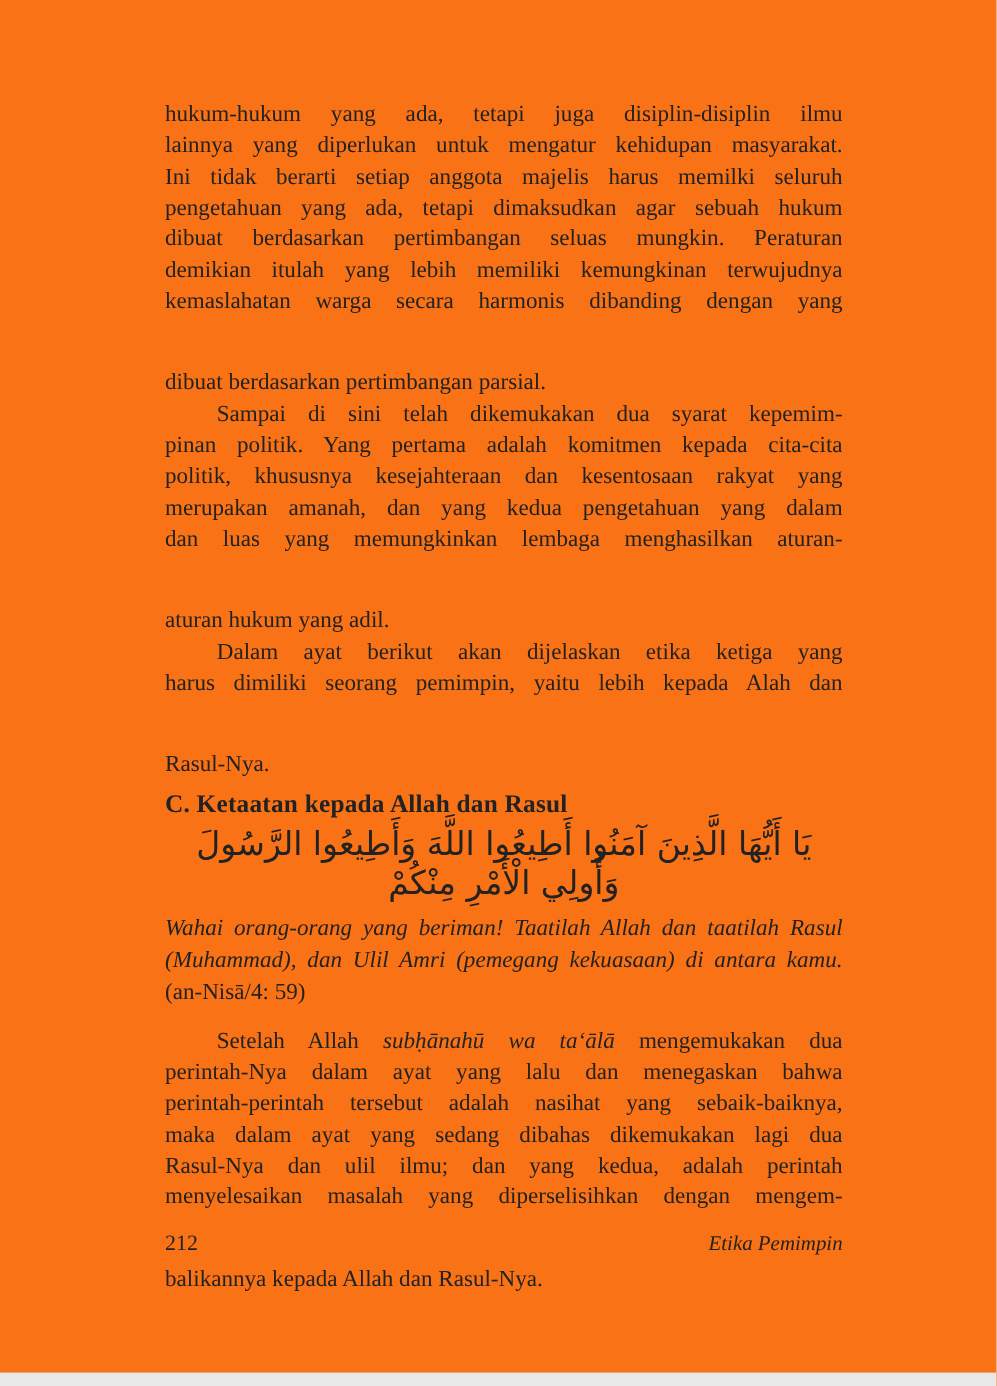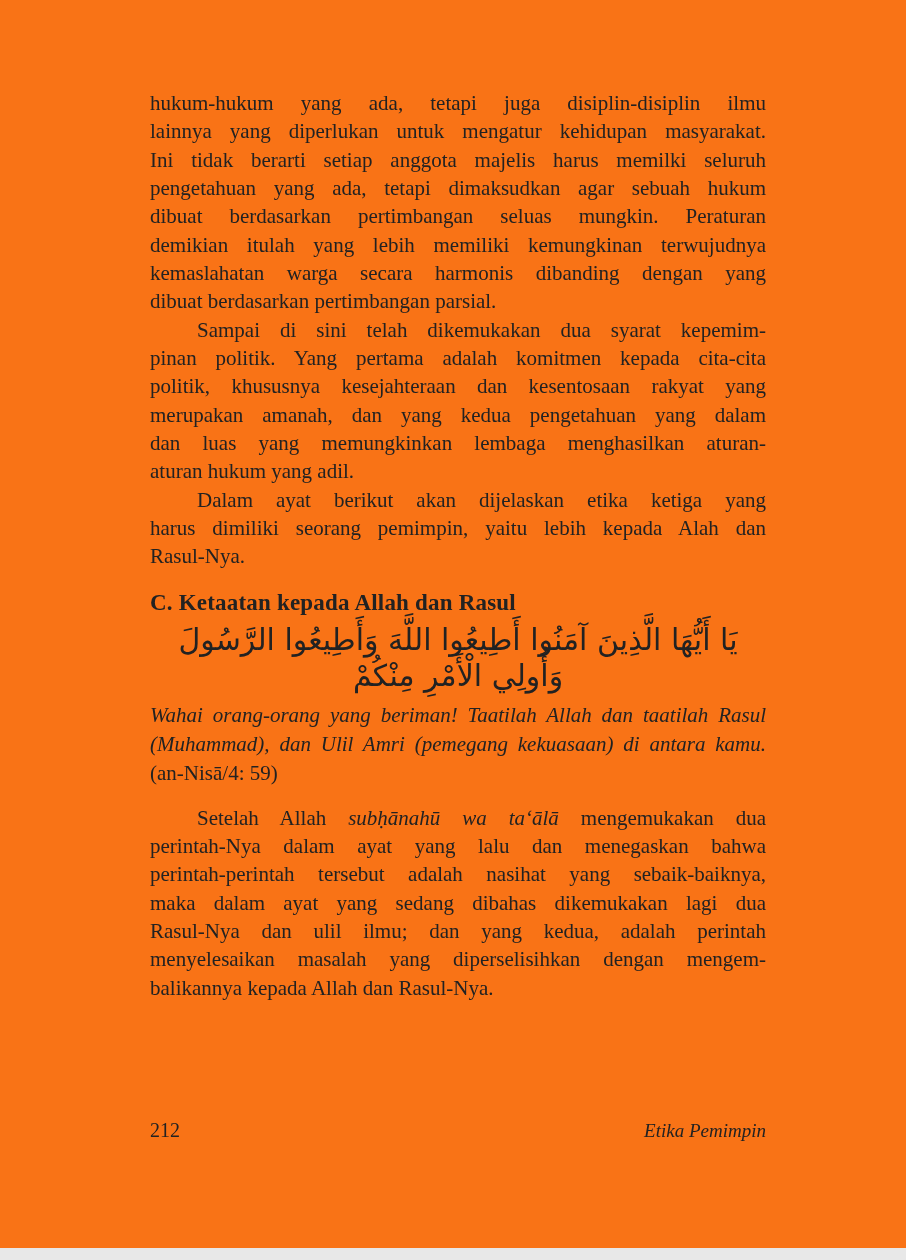--- a/index.html
+++ b/index.html
@@ -21,25 +21,26 @@
   .line {
     font-size: 21px;
     line-height: 28.33px;
     height: 28.33px;
     overflow: hidden;
     text-align: justify;
     text-align-last: justify;
   }
   .line.last {
     text-align-last: left;
+    margin-top: 46px;
   }
   .line.indent { text-indent: 47px; }
   .italic { font-style: italic; }
   .heading {
-    margin-top: 18px;
+    margin-top: 8px;
     font-size: 23px;
     font-weight: bold;
     line-height: 28px;
     letter-spacing: 0.2px;
   }
   .arabic {
     margin-top: 10px;
     height: 62px;
     display: flex;
     align-items: center;

